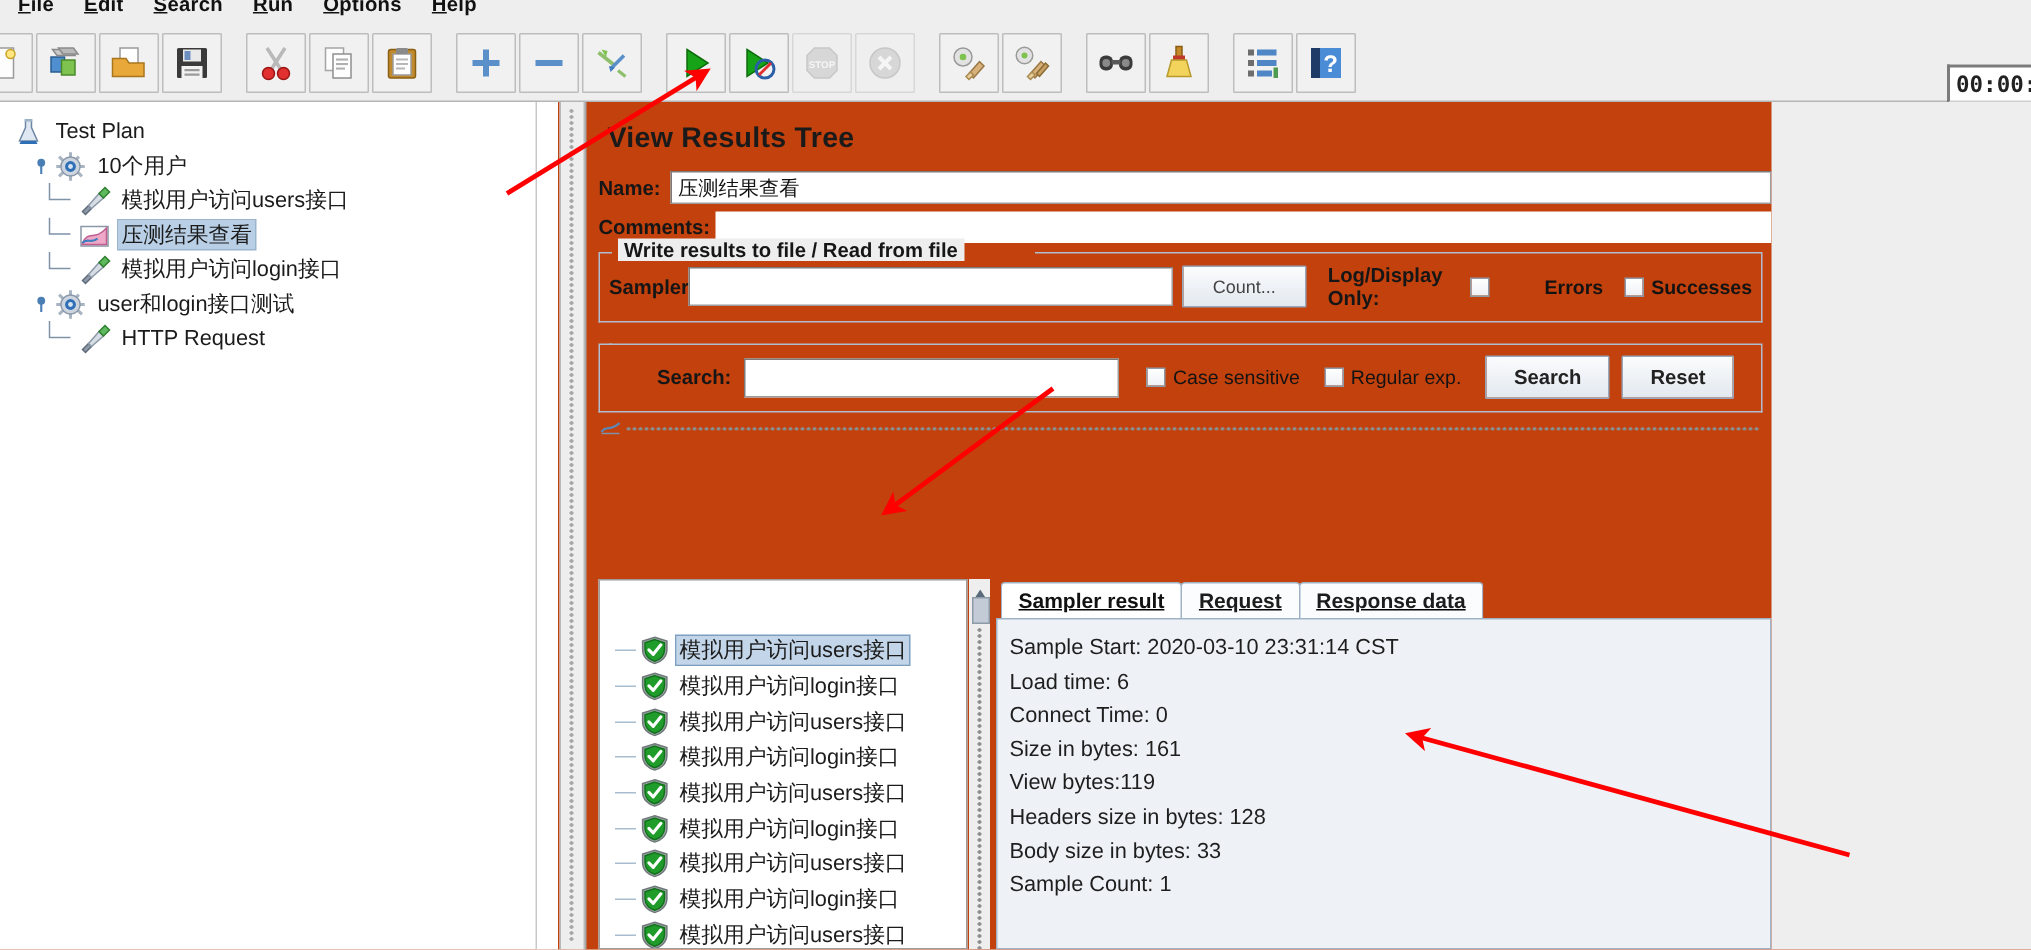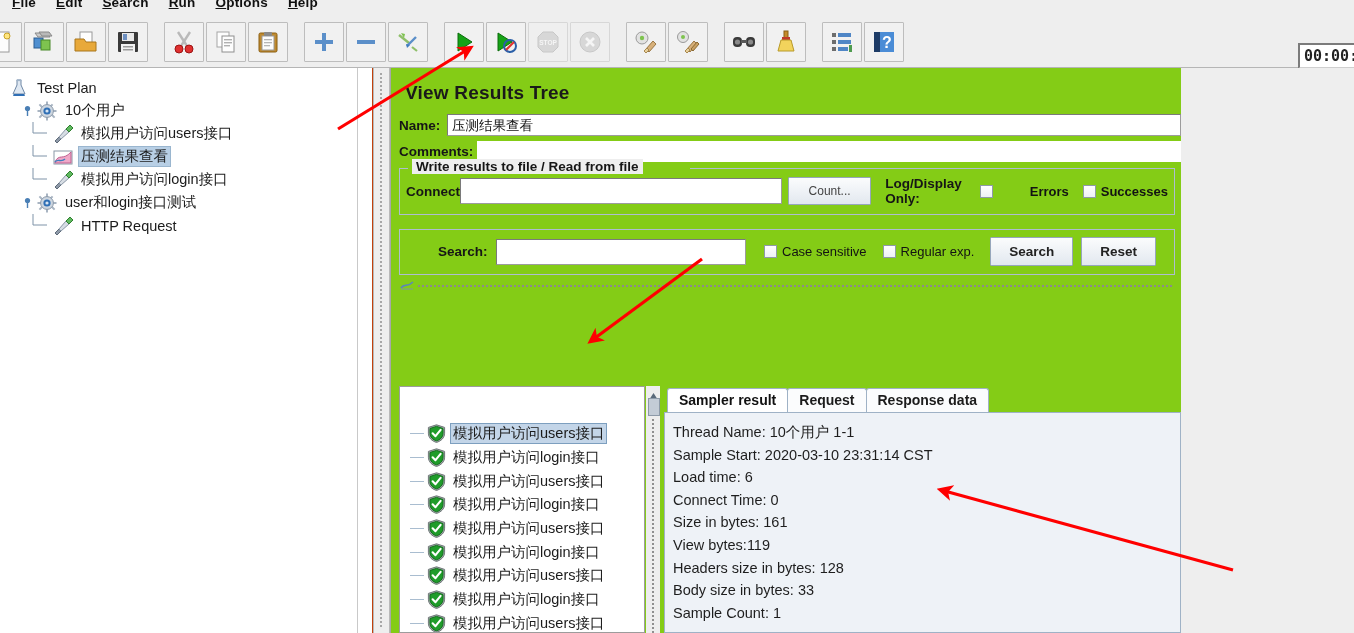--- a/index.html
+++ b/index.html
@@ -95,21 +95,21 @@
     position:absolute;left:6px;top:4px;width:4px;height:556px;
     background-image:
       radial-gradient(#9a9a9a 40%,transparent 41%);
     background-size:4px 4px;opacity:.85;
   }
   .divider .edge{position:absolute;top:0;width:1px;height:565px;background:#b9b9b9;}
 
   
   .rightpane{
     position:absolute;left:390px;top:0;width:791px;height:565px;
-    background:#84cc16;border-left:1px solid #a8a8a8;
+    background:#c2410c;border-left:1px solid #a8a8a8;
     overflow:hidden;box-sizing:border-box;
   }
   .panel-title{
     font-size:19px;font-weight:bold;color:#1a1a1a;
     padding:14px 0 10px 14px;letter-spacing:.2px;
   }
 
   .row{display:flex;align-items:center;}
   .fieldrow{padding:0 0 0 8px;margin-bottom:5px;}
   .lbl{font-size:13.5px;font-weight:bold;color:#161616;}
@@ -202,21 +202,21 @@
   }
   .listscroll .dots{
     position:absolute;left:5px;top:0;width:4px;bottom:0;
     background-image:radial-gradient(#8f8f8f 40%,transparent 41%);
     background-size:4px 4px;
   }
 
   .detailpane{
     position:absolute;left:265px;top:0;right:0;bottom:0;
   }
-  .tabs{display:flex;align-items:flex-end;height:26px;padding-left:3px;}
+  .tabs{display:flex;align-items:flex-end;height:26px;padding-left:3px;text-decoration:underline;}
   .tab{
     border:1px solid #9fb2c6;border-bottom:none;background:#fbfcfd;
     font-size:14px;font-weight:bold;color:#1c1c1c;
     padding:3px 11px 4px 11px;margin-right:-1px;
     border-radius:3px 3px 0 0;cursor:default;white-space:nowrap;
   }
   .tab.active{background:#ffffff;color:#111;}
   .tabbody{
     position:absolute;left:0;top:26px;right:0;bottom:0;
     background:#eef2f7;border:1px solid #9fb2c6;box-sizing:border-box;
@@ -573,21 +573,21 @@
       </div>
 
       <div class="row fieldrow">
         <span class="lbl" style="width:78px;">Comments:</span>
         <div class="txtfield" style="flex:1;border:none;background:#fff;height:21px;"></div>
       </div>
 
       <div class="group" style="--gaft:290px;">
         <div class="group-title">Write results to file / Read from file</div>
         <div class="row">
-          <span class="lbl" style="width:72px;">Connect</span>
+          <span class="lbl" style="width:72px;">Sampler</span>
           <div class="txtfield" style="width:434px;height:26px;line-height:26px;" placeholder=""></div>
           <div class="btn" style="margin-left:6px;width:104px;height:28px;display:flex;align-items:center;justify-content:center;color:#444;">Count...</div>
           <span class="lbl" style="margin-left:14px;">Log/Display Only:</span>
           <span class="cbx" style="margin-left:10px;"></span>
           <span class="cbl" style="font-weight:bold;padding-left:32px;">Errors</span>
           <span class="cbx" style="margin-left:14px;"></span>
           <span class="cbl" style="font-weight:bold;">Successes</span>
         </div>
       </div>
 
@@ -712,21 +712,20 @@
           <div class="dots" style="top:32px;"></div>
         </div>
 
         <div class="detailpane">
           <div class="tabs">
             <div class="tab active">Sampler result</div>
             <div class="tab">Request</div>
             <div class="tab">Response data</div>
           </div>
           <div class="tabbody">
-              <div class="dline2">Thread Name: 10个用户 1-1</div>
               <div class="dline2">Sample Start: 2020-03-10 23:31:14 CST</div>
               <div class="dline2">Load time: 6</div>
               <div class="dline2">Connect Time: 0</div>
               <div class="dline2">Size in bytes: 161</div>
               <div class="dline2">View bytes:119</div>
               <div class="dline2">Headers size in bytes: 128</div>
               <div class="dline2">Body size in bytes: 33</div>
               <div class="dline2">Sample Count: 1</div>
             </div>
         </div>

